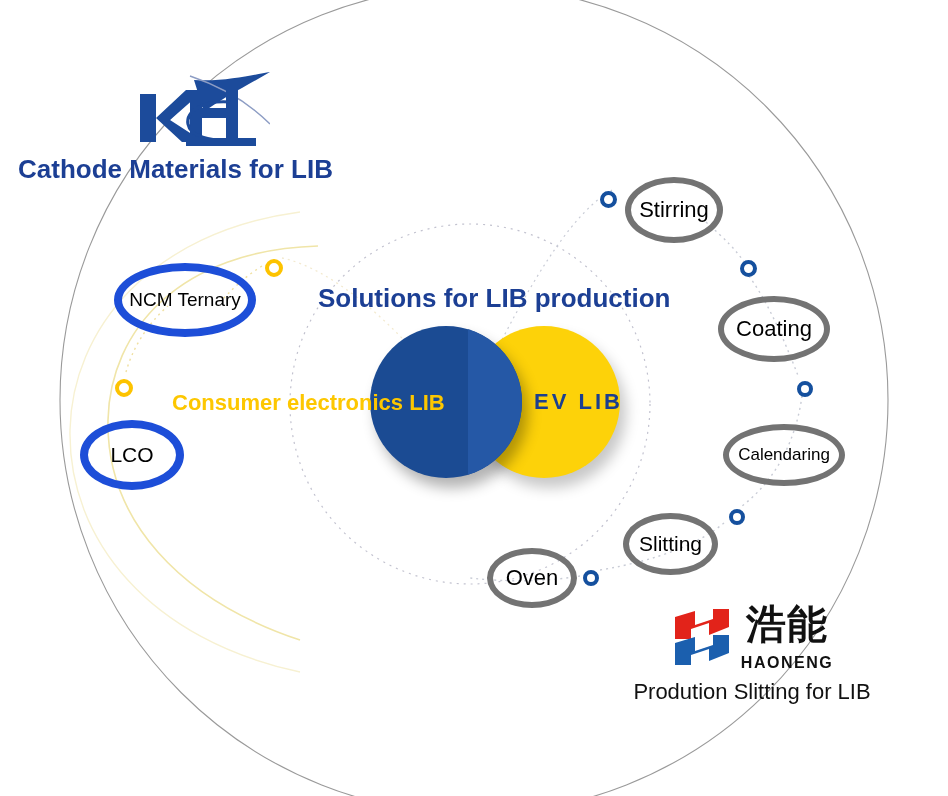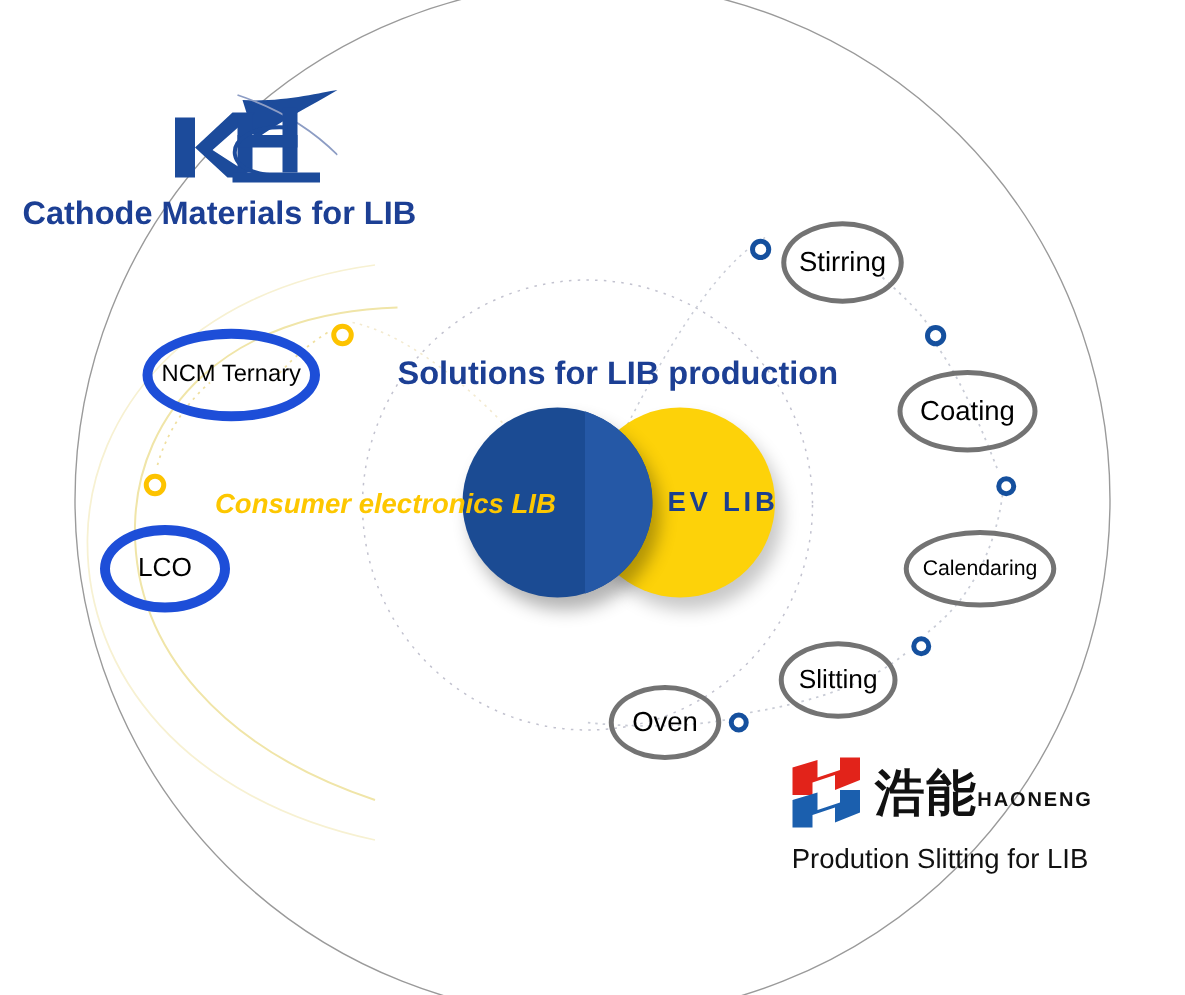--- a/index.html
+++ b/index.html
@@ -31,21 +31,21 @@
     display: flex;
     align-items: center;
     justify-content: center;
     border-radius: 50%;
     box-sizing: border-box;
     background: #ffffff00;
     color: #000000;
     font-family: "Liberation Sans", sans-serif;
     white-space: nowrap;
   }
-  .node.blue  { border: 4px solid #737373; }
+  .node.blue  { border: 6px solid #737373; }
   .node.yellow{ border: 8px solid #1d4ed8; }
 
   
   .dot {
     position: absolute;
     border-radius: 50%;
     box-sizing: border-box;
   }
   .dot.blue   { border: 4px solid #15509e; background: #ffffff; }
   .dot.yellow { border: 4px solid #fdc300; background: #ffffff; }
@@ -111,21 +111,20 @@
     color: #1c3f94;
     letter-spacing: 0px;
   }
   #label-consumer {
     left: 172px;
     top: 390px;
     font-size: 22px;
     font-weight: bold;
     color: #fdc700;
     z-index: 6;
-    font-style: italic;
   }
   #label-ev {
     left: 534px;
     top: 389px;
     font-size: 22px;
     font-weight: bold;
     color: #1b3f8f;
     letter-spacing: 3px;
     z-index: 6;
   }
@@ -154,21 +153,21 @@
     text-align: center;
   }
   #haoneng-mark-row {
     display: flex;
     align-items: center;
     justify-content: center;
     gap: 8px;
   }
   #haoneng-cjk {
     display: flex;
-    flex-direction: row;
+    flex-direction: column;
     align-items: center;
     line-height: 1;
   }
   #haoneng-cjk-chars {
     font-family: "DejaVu Sans", sans-serif;
     font-size: 40px;
     font-weight: bold;
     color: #111111;
     letter-spacing: 1px;
   }

